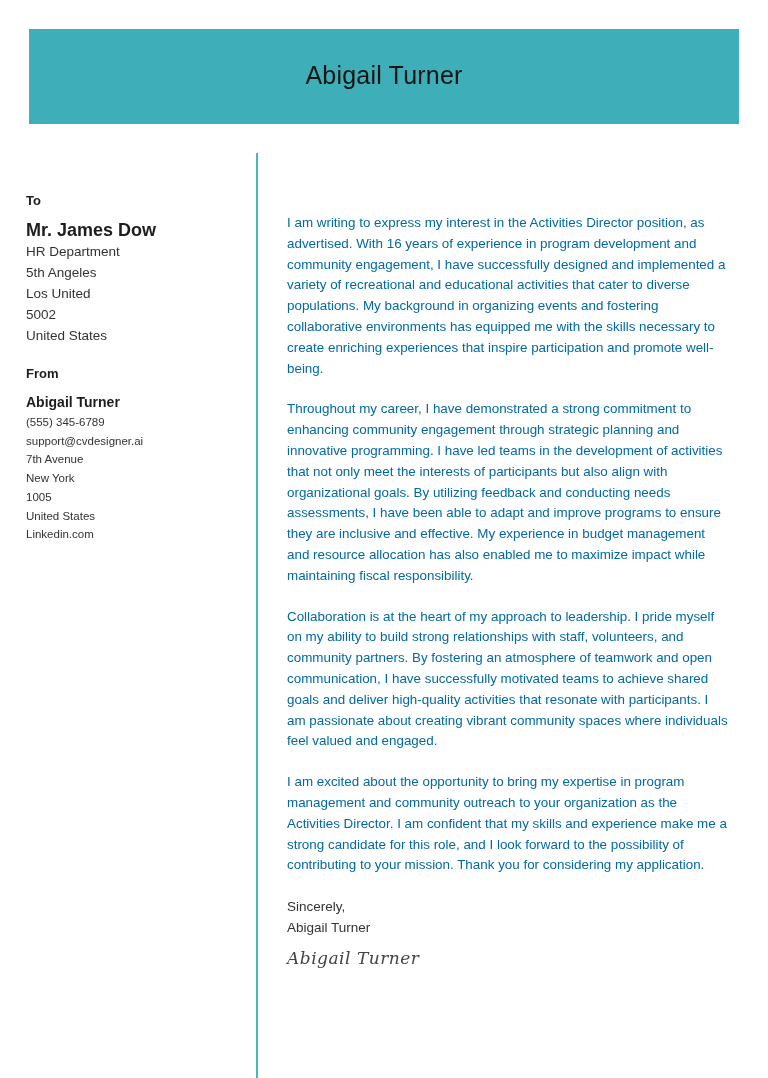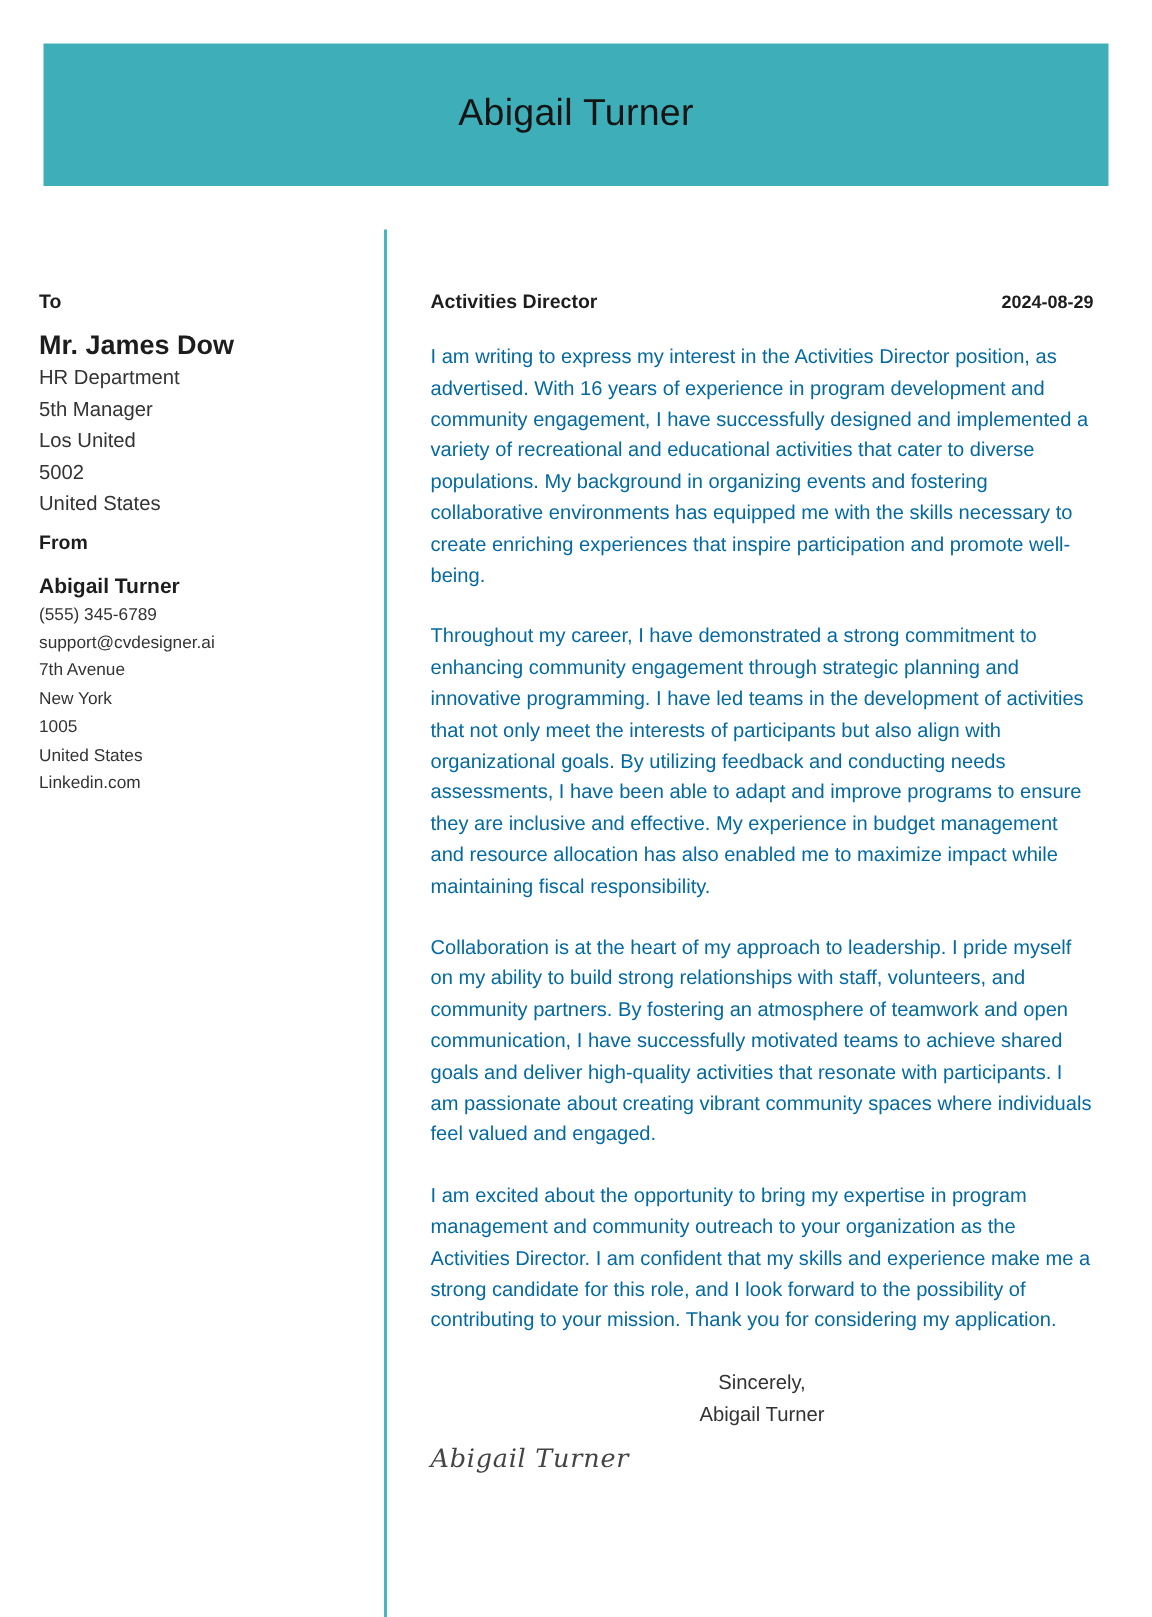--- a/index.html
+++ b/index.html
@@ -16,70 +16,66 @@
     }
     .divider {
       position: absolute; left: 256px; top: 153px; width: 2px; height: 925px;
       background: #46b6c0;
     }
     .left { position: absolute; left: 26px; top: 193px; width: 210px; }
     .sec-label { font-size: 13px; font-weight: bold; color: #1d1d1d; }
     .to-label { margin-bottom: 12px; }
     .to-name { font-size: 18px; font-weight: bold; color: #1d1d1d; line-height: 20px; margin-bottom: 1px; }
     .to-line { font-size: 13.5px; line-height: 21px; color: #333; }
-    .from-label { margin-top: 8px; margin-bottom: 12px; }
+    .from-label { margin-top: 20px; margin-bottom: 12px; }
     .from-name { font-size: 14px; font-weight: bold; color: #1d1d1d; line-height: 19px; margin-bottom: 1px; }
     .from-line { font-size: 11.5px; line-height: 18.7px; color: #333; }
 
     .right { position: absolute; left: 287px; top: 193px; width: 442px; }
     .topline { display: flex; justify-content: space-between; align-items: baseline; }
     .position { font-size: 13px; font-weight: bold; color: #1d1d1d; }
     .date { font-size: 12px; font-weight: bold; color: #1d1d1d; }
     .greeting { margin-top: 32px; font-size: 13.5px; line-height: 21px; color: #333; }
     .para { margin-top: 20px; font-size: 13.4px; line-height: 20.8px; color: #0369a1; }
-    .closing { margin-top: 20px; font-size: 13.5px; line-height: 21px; color: #333; text-align: center; }
+    .closing { margin-top: 20px; font-size: 13.5px; line-height: 21px; color: #333; }
     .signature {
       margin-top: 10px; font-family: "DejaVu Serif", serif; font-style: italic;
       font-size: 17px; color: #444; letter-spacing: 0.5px;
     }
   </style>
 </head>
 <body>
 
 <div class="header">
   <div class="name">Abigail Turner</div>
 </div>
 
 <div class="divider"></div>
 
 <div class="left">
   <div class="sec-label to-label">To</div>
   <div class="to-name">Mr. James Dow</div>
   <div class="to-line">HR Department</div>
-  <div class="to-line">5th Manager</div>
+  <div class="to-line">5th Angeles</div>
   <div class="to-line">Los United</div>
   <div class="to-line">5002</div>
   <div class="to-line">United States</div>
 
   <div class="sec-label from-label">From</div>
   <div class="from-name">Abigail Turner</div>
   <div class="from-line">(555) 345-6789</div>
   <div class="from-line">support@cvdesigner.ai</div>
   <div class="from-line">7th Avenue</div>
   <div class="from-line">New York</div>
   <div class="from-line">1005</div>
   <div class="from-line">United States</div>
   <div class="from-line">Linkedin.com</div>
 </div>
 
 <div class="right">
-  <div class="topline">
-    <div class="position">Activities Director</div>
-    <div class="date">2024-08-29</div>
-  </div>
   <div class="para">I am writing to express my interest in the Activities Director position, as advertised. With 16 years of experience in program development and community engagement, I have successfully designed and implemented a variety of recreational and educational activities that cater to diverse populations. My background in organizing events and fostering collaborative environments has equipped me with the skills necessary to create enriching experiences that inspire participation and promote well-being.</div>
   <div class="para">Throughout my career, I have demonstrated a strong commitment to enhancing community engagement through strategic planning and innovative programming. I have led teams in the development of activities that not only meet the interests of participants but also align with organizational goals. By utilizing feedback and conducting needs assessments, I have been able to adapt and improve programs to ensure they are inclusive and effective. My experience in budget management and resource allocation has also enabled me to maximize impact while maintaining fiscal responsibility.</div>
   <div class="para">Collaboration is at the heart of my approach to leadership. I pride myself on my ability to build strong relationships with staff, volunteers, and community partners. By fostering an atmosphere of teamwork and open communication, I have successfully motivated teams to achieve shared goals and deliver high-quality activities that resonate with participants. I am passionate about creating vibrant community spaces where individuals feel valued and engaged.</div>
   <div class="para">I am excited about the opportunity to bring my expertise in program management and community outreach to your organization as the Activities Director. I am confident that my skills and experience make me a strong candidate for this role, and I look forward to the possibility of contributing to your mission. Thank you for considering my application.</div>
   <div class="closing">
     <div>Sincerely,</div>
     <div>Abigail Turner</div>
   </div>
   <div class="signature">Abigail Turner</div>
 </div>

